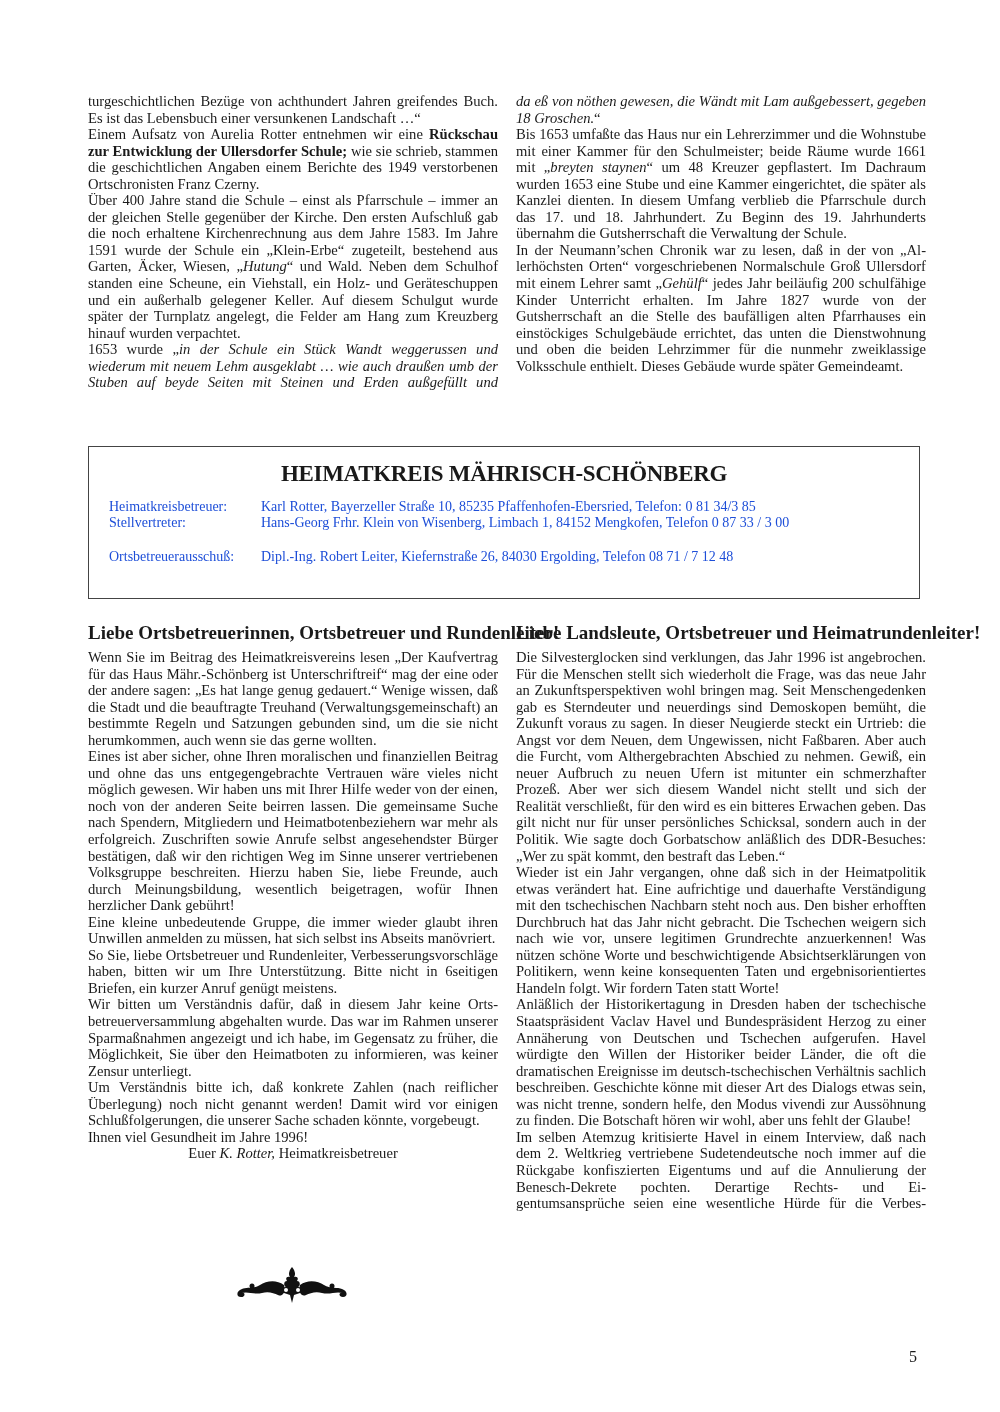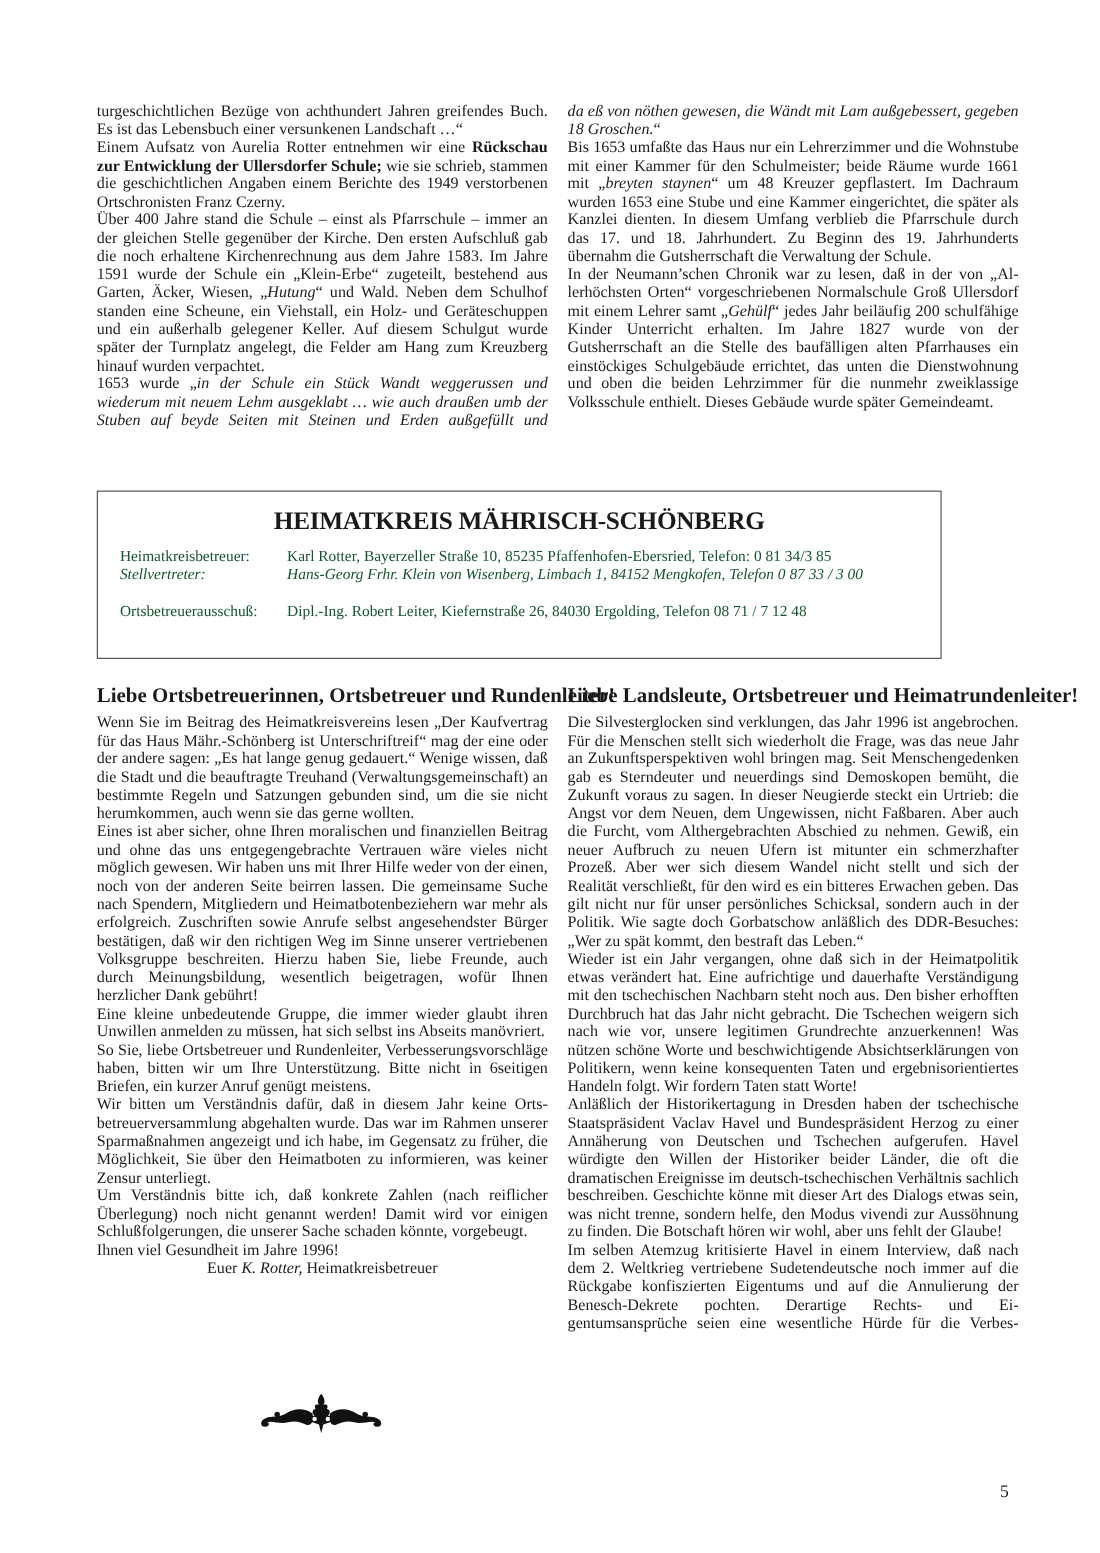--- a/index.html
+++ b/index.html
@@ -21,31 +21,31 @@
   #top-left { left: 88px; top: 93px; }
   #top-right { left: 516px; top: 93px; }
   #bottom-left { left: 88px; top: 624px; }
   #bottom-right { left: 516px; top: 624px; }
   .heading {
     font-weight: bold; font-size: 19px; line-height: 18px;
     margin: 0 0 7px 0 !important; text-align: left; white-space: nowrap;
   }
   .signature { text-align: center; }
   .infobox {
-    position: absolute; left: 88px; top: 446px; width: 768px; height: 153px;
+    position: absolute; left: 88px; top: 446px; width: 832px; height: 153px;
     border: 1.5px solid #444; box-sizing: border-box;
   }
   .infobox-title {
     position: absolute; top: 14px; left: 0; right: 0; text-align: center;
     font-weight: bold; font-size: 23px; letter-spacing: -0.3px;
     font-family: "Liberation Serif", serif;
   }
   .info-row {
     position: absolute; left: 20px; font-size: 14px; line-height: 16px;
-    white-space: nowrap; color: #14532d;
+    white-space: nowrap; color: #1d4ed8;
   }
   .info-row .lbl { display: inline-block; width: 152px; }
   .ornament {
     position: absolute; left: 232px; top: 1265px; width: 120px; height: 40px;
   }
   .page-number {
     position: absolute; left: 909px; top: 1348px; font-size: 16px;
   }
   i { font-style: italic; }
   b { font-weight: bold; }
@@ -64,21 +64,21 @@
   <p class="last"><i>da eß von nöthen gewesen, die Wändt mit Lam außgebessert, ge­geben 18 Groschen.</i><span>“</span></p>
   <p class="last"><span>Bis 1653 umfaßte das Haus nur ein Lehrerzimmer und die Wohn­stube mit einer Kammer für den Schulmeister; beide Räume wurde 1661 mit „</span><i>breyten staynen</i><span>“ um 48 Kreuzer gepflastert. Im Dachraum wurden 1653 eine Stube und eine Kammer eingerichtet, die später als Kanzlei dienten. In diesem Umfang verblieb die Pfarr­schule durch das 17. und 18. Jahrhundert. Zu Beginn des 19. Jahr­hunderts übernahm die Gutsherrschaft die Verwaltung der Schule.</span></p>
   <p class="last"><span>In der Neumann’schen Chronik war zu lesen, daß in der von „Al­lerhöchsten Orten“ vorgeschriebenen Normalschule Groß Ul­lersdorf mit einem Lehrer samt „</span><i>Gehülf</i><span>“ jedes Jahr beiläufig 200 schulfähige Kinder Unterricht erhalten. Im Jahre 1827 wur­de von der Gutsherrschaft an die Stelle des baufälligen alten Pfarrhauses ein einstöckiges Schulgebäude errichtet, das unten die Dienstwohnung und oben die beiden Lehrzimmer für die nunmehr zweiklassige Volksschule enthielt. Dieses Gebäude wurde später Gemeindeamt.</span></p>
 </div>
 
 <div class="infobox">
   <div class="infobox-title">HEIMATKREIS MÄHRISCH-SCHÖNBERG</div>
   <div class="info-row" style="top:52px;">
     <span class="lbl">Heimatkreisbetreuer:</span><span>Karl Rotter, Bayerzeller Straße 10, 85235 Pfaffenhofen-Ebersried, Telefon: 0 81 34/3 85</span>
   </div>
-  <div class="info-row" style="top:68px;font-style:italic;">
+  <div class="info-row" style="top:68px;">
     <span class="lbl">Stellvertreter:</span><span>Hans-Georg Frhr. Klein von Wisenberg, Limbach 1, 84152 Mengkofen, Telefon 0 87 33 / 3 00</span>
   </div>
   <div class="info-row" style="top:102px;">
     <span class="lbl">Ortsbetreuerausschuß:</span><span>Dipl.-Ing. Robert Leiter, Kiefernstraße 26, 84030 Ergolding, Telefon 08 71 / 7 12 48</span>
   </div>
 </div>
 
 <div class="col" id="bottom-left">
   <p class="heading">Liebe Ortsbetreuerinnen, Ortsbetreuer und Rundenleiter!</p>
   <p class="last">Wenn Sie im Beitrag des Heimatkreisvereins lesen „Der Kauf­vertrag für das Haus Mähr.-Schönberg ist Unterschriftreif“ mag der eine oder der andere sagen: „Es hat lange genug gedauert.“ Wenige wissen, daß die Stadt und die beauftragte Treuhand (Verwaltungsgemeinschaft) an bestimmte Regeln und Satzun­gen gebunden sind, um die sie nicht herumkommen, auch wenn sie das gerne wollten.</p>

